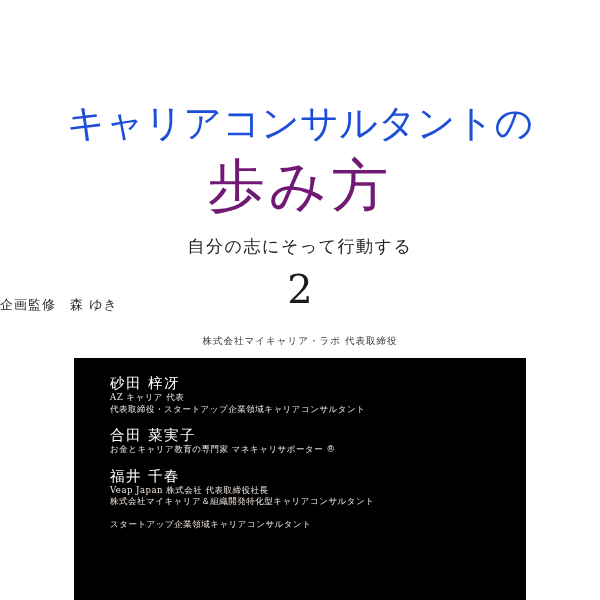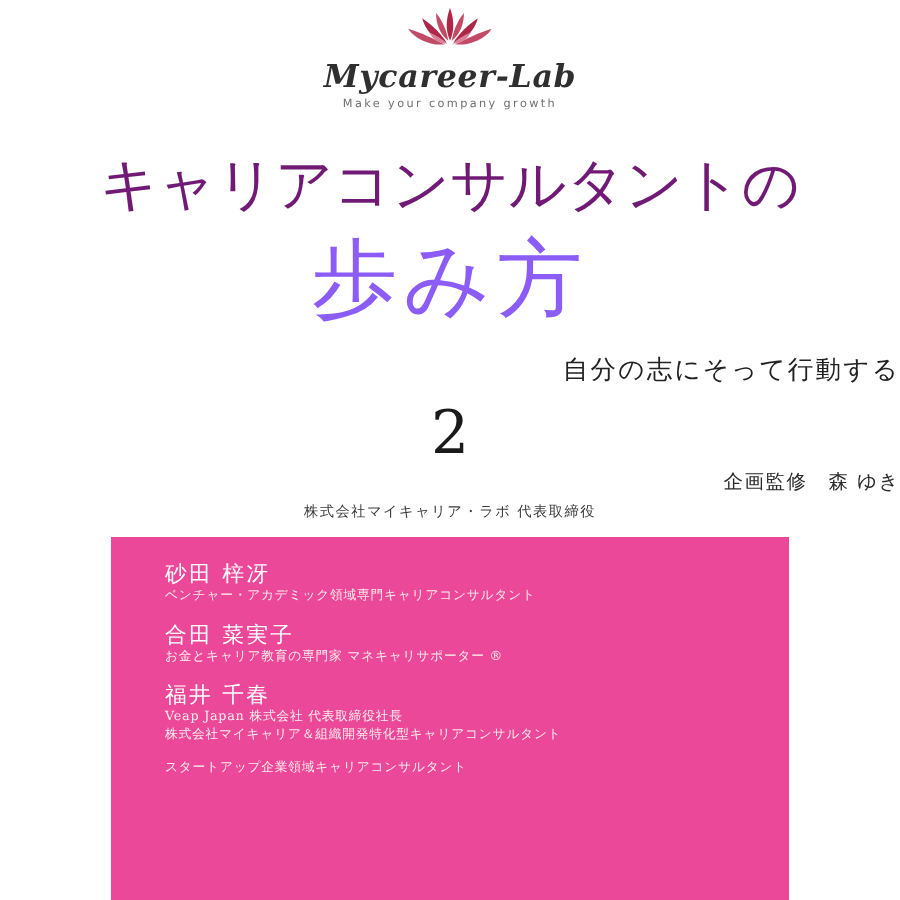--- a/index.html
+++ b/index.html
@@ -34,68 +34,68 @@
     color: #6f6f6f;
     margin-top: 2px;
   }
   
   .title-line1 {
     position: absolute;
     top: 98px; left: 0; right: 0;
     text-align: center;
     font-size: 38px;
     letter-spacing: 0px;
-    color: #701a75;
+    color: #1d4ed8;
     white-space: nowrap;
   }
   .title-line2 {
     position: absolute;
     top: 148px; left: 0; right: 0;
     text-align: center;
     font-size: 57px;
     letter-spacing: 4px;
-    color: #8b5cf6;
+    color: #701a75;
   }
   .subtitle {
     position: absolute;
     top: 235px; left: 0; right: 0;
-    text-align: right;
+    text-align: center;
     font-size: 17px;
     letter-spacing: 1.5px;
     color: #222;
   }
   .volume-number {
     position: absolute;
     top: 266px; left: 0; right: 0;
     text-align: center;
     font-size: 40px;
     color: #1a1a1a;
   }
   .supervisor-line {
     position: absolute;
-    top: 312px; left: 0; right: 0;
-    text-align: right;
+    top: 296px; left: 0; right: 0;
+    text-align: left;
     font-size: 13px;
     letter-spacing: 1px;
     color: #2a2a2a;
   }
   .supervisor-title {
     position: absolute;
     top: 335px; left: 0; right: 0;
     text-align: center;
     font-size: 9.5px;
     letter-spacing: 1px;
     color: #3a3a3a;
   }
   
   .contrib-panel {
     position: absolute;
     left: 74px; top: 358px;
     width: 452px; height: 242px;
-    background: #ec4899;
+    background: #000000;
     box-sizing: border-box;
     padding: 16px 0 0 36px;
     color: #ffffff;
   }
   .entry { margin-bottom: 11px; }
   .entry-name {
     font-size: 14.5px;
     letter-spacing: 1.5px;
     line-height: 1.25;
     color: #ffffff;
@@ -105,53 +105,34 @@
     letter-spacing: 0.5px;
     line-height: 1.35;
     color: rgba(255, 245, 238, 0.95);
   }
 </style>
 </head>
 <body>
 
 <div class="cover">
 
-  <div class="logo-block">
-    <svg class="logo-flower" viewBox="0 0 120 62" width="118" height="36" aria-hidden="true">
-
-      <path d="M60 2 C64 14 66 26 60 40 C54 26 56 14 60 2 Z" fill="#AE2748"></path>
-
-      <path d="M44 8 C52 18 56 28 58 40 C48 32 44 20 44 8 Z" fill="#C14B66"></path>
-      <path d="M76 8 C68 18 64 28 62 40 C72 32 76 20 76 8 Z" fill="#C14B66"></path>
-
-      <path d="M28 14 C40 22 50 32 56 42 C42 40 32 28 28 14 Z" fill="#AE2748"></path>
-      <path d="M92 14 C80 22 70 32 64 42 C78 40 88 28 92 14 Z" fill="#AE2748"></path>
-
-      <path d="M12 26 C26 30 42 38 54 44 C38 46 20 38 12 26 Z" fill="#C14B66"></path>
-      <path d="M108 26 C94 30 78 38 66 44 C82 46 100 38 108 26 Z" fill="#C14B66"></path>
-
-      <path d="M36 30 C44 34 52 38 57 43 C48 44 40 38 36 30 Z" fill="#D98298"></path>
-      <path d="M84 30 C76 34 68 38 63 43 C72 44 80 38 84 30 Z" fill="#D98298"></path>
-    </svg>
-    <div class="logo-brand">Mycareer-Lab</div>
-    <div class="logo-tagline">Make your company growth</div>
-  </div>
 
   <div class="title-line1">キャリアコンサルタントの</div>
   <div class="title-line2">歩み方</div>
   <div class="subtitle">自分の志にそって行動する</div>
   <div class="volume-number">2</div>
   <div class="supervisor-line">企画監修　森 ゆき</div>
   <div class="supervisor-title">株式会社マイキャリア・ラボ 代表取締役</div>
 
   <div class="contrib-panel">
 
     <div class="entry">
       <div class="entry-name">砂田 梓冴</div>
-      <div class="entry-desc">ベンチャー・アカデミック領域専門キャリアコンサルタント</div>
+      <div class="entry-role">AZ キャリア 代表</div>
+      <div class="entry-desc">代表取締役・スタートアップ企業領域キャリアコンサルタント</div>
     </div>
 
     <div class="entry">
       <div class="entry-name">合田 菜実子</div>
       <div class="entry-desc">お金とキャリア教育の専門家 マネキャリサポーター ®</div>
     </div>
 
     <div class="entry">
       <div class="entry-name">福井 千春</div>
       <div class="entry-role">Veap Japan 株式会社 代表取締役社長</div>

